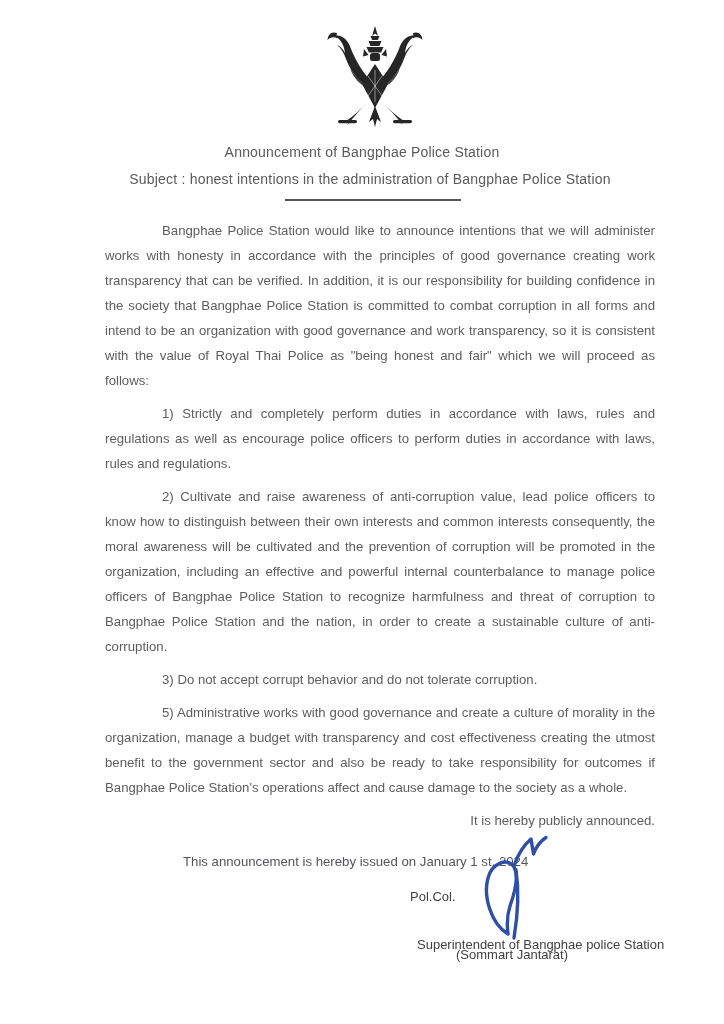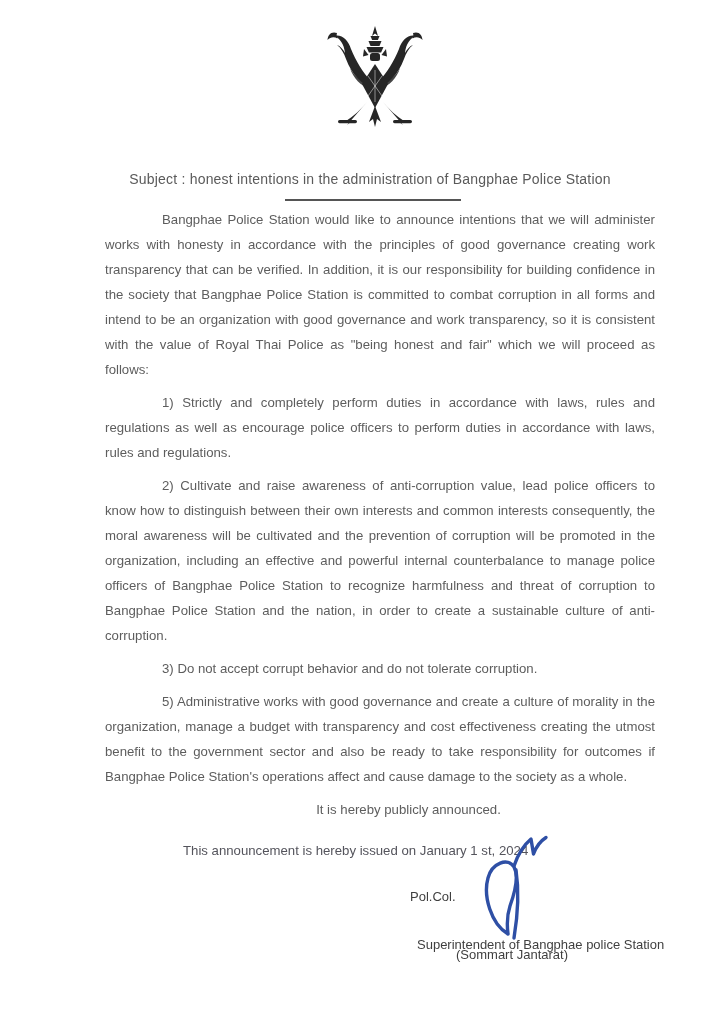--- a/index.html
+++ b/index.html
@@ -18,25 +18,25 @@
   }
   .doc-subject {
     position:absolute; top:171px; left:8px; width:724px;
     text-align:center; font-size:14px; color:#5a5a5a; letter-spacing:.2px;
   }
   .divider {
     position:absolute; top:199px; left:285px; width:176px; height:0;
     border-top:2px solid #555555;
   }
   .body-text {
-    position:absolute; top:207px; left:105px; width:550px;
+    position:absolute; top:218px; left:105px; width:550px;
     font-size:13.2px; line-height:25px; text-align:justify; color:#5d5d5d;
   }
   .body-text p { margin:0 0 8px 0; text-indent:57px; }
-  .body-text p.closing { text-align:center; margin-top:2px; }
+  .body-text p.closing { text-align:right; margin-top:2px; }
   .body-text p.issue { text-align:left; text-indent:78px; margin-top:16px; color:#54545c; }
   .signature-svg { position:absolute; left:477px; top:834px; width:72px; height:106px; }
   .sig-rank {
     position:absolute; left:410px; top:889px;
     font-size:13px; color:#3f3f3f;text-align:right;
   }
   .sig-name {
     position:absolute; left:456px; top:947px;
     font-size:13px; color:#3f3f3f;
   }
@@ -80,20 +80,21 @@
 
     <path d="M48 80 L42 96 L46 93 L48 101 L50 93 L54 96 Z"></path>
 
     <path d="M40 76 C 33 84 27 90 19 95 L 25 95 L 20 99 Z"></path>
     <path d="M56 76 C 63 84 69 90 77 95 L 71 95 L 76 99 Z"></path>
 
     <rect x="11" y="94" width="19" height="3.2" rx="1.6"></rect>
     <rect x="66" y="94" width="19" height="3.2" rx="1.6"></rect>
   </svg>
 
+  <div class="doc-title">Announcement of Bangphae Police Station</div>
   <div class="doc-subject">Subject : honest intentions in the administration of Bangphae Police Station</div>
   <div class="divider"></div>
 
   <div class="body-text">
     <p>Bangphae Police Station would like to announce intentions that we will administer works with honesty in accordance with the principles of good governance creating work transparency that can be verified. In addition, it is our responsibility for building confidence in the society that Bangphae Police Station is committed to combat corruption in all forms and intend to be an organization with good governance and work transparency, so it is consistent with the value of Royal Thai Police as "being honest and fair" which we will proceed as follows:</p>
     <p>1) Strictly and completely perform duties in accordance with laws, rules and regulations as well as encourage police officers to perform duties in accordance with laws, rules and regulations.</p>
     <p>2) Cultivate and raise awareness of anti-corruption value, lead police officers to know how to distinguish between their own interests and common interests consequently, the moral awareness will be cultivated and the prevention of corruption will be promoted in the organization, including an effective and powerful internal counterbalance to manage police officers of Bangphae Police Station to recognize harmfulness and threat of corruption to Bangphae Police Station and the nation, in order to create a sustainable culture of anti- corruption.</p>
     <p>3) Do not accept corrupt behavior and do not tolerate corruption.</p>
     <p>5) Administrative works with good governance and create a culture of morality in the organization, manage a budget with transparency and cost effectiveness creating the utmost benefit to the government sector and also be ready to take responsibility for outcomes if Bangphae Police Station's operations affect and cause damage to the society as a whole.</p>
     <p class="closing">It is hereby publicly announced.</p>

